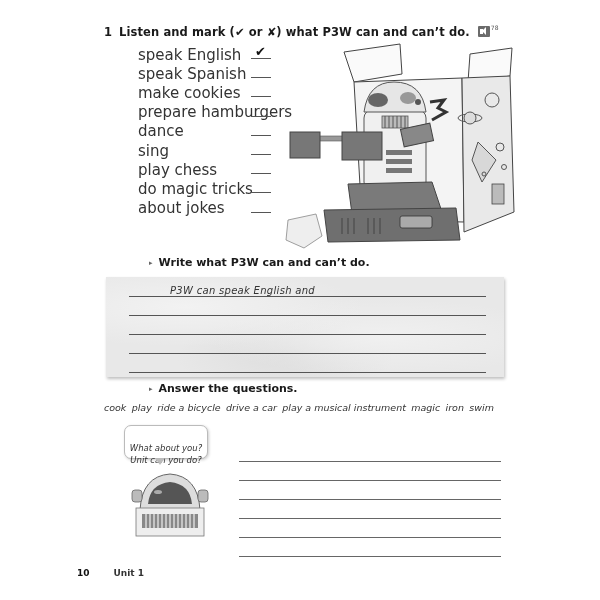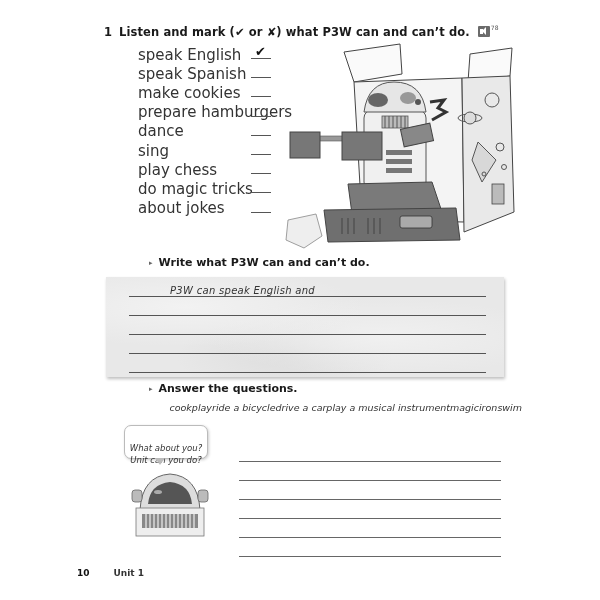--- a/index.html
+++ b/index.html
@@ -51,22 +51,22 @@
       radial-gradient(ellipse at 45% 80%, #dedede 0%, transparent 35%);
     box-shadow: 1px 2px 3px rgba(0,0,0,0.25);
   }
   .write-line { position: absolute; left: 23px; width: 357px; height: 1px; background: #555; }
   .handwriting {
     position: absolute; left: 28px; top: 8px; font-family: "DejaVu Sans", sans-serif;
     font-size: 10px; color: #333; letter-spacing: 0.3px; font-style: italic; margin-left: 36px;
   }
 
   .word-bank {
-    position: absolute; left: 132px; top: 402px; width: 390px;
-    display: flex; justify-content: flex-end;
+    position: absolute; left: 104px; top: 402px; width: 390px;
+    display: flex; justify-content: space-between;
     font-size: 9.5px; color: #333; font-style: italic; white-space: nowrap;
   }
 
   .speech-bubble {
     position: absolute; left: 124px; top: 425px; width: 84px; height: 34px;
     background: #fff; border: 1px solid #bbb; border-radius: 7px;
     box-shadow: 1px 1px 3px rgba(0,0,0,0.2);
     font-size: 8.5px; line-height: 12px; color: #333; text-align: center; padding-top: 16px;
     font-style: italic;
   }

